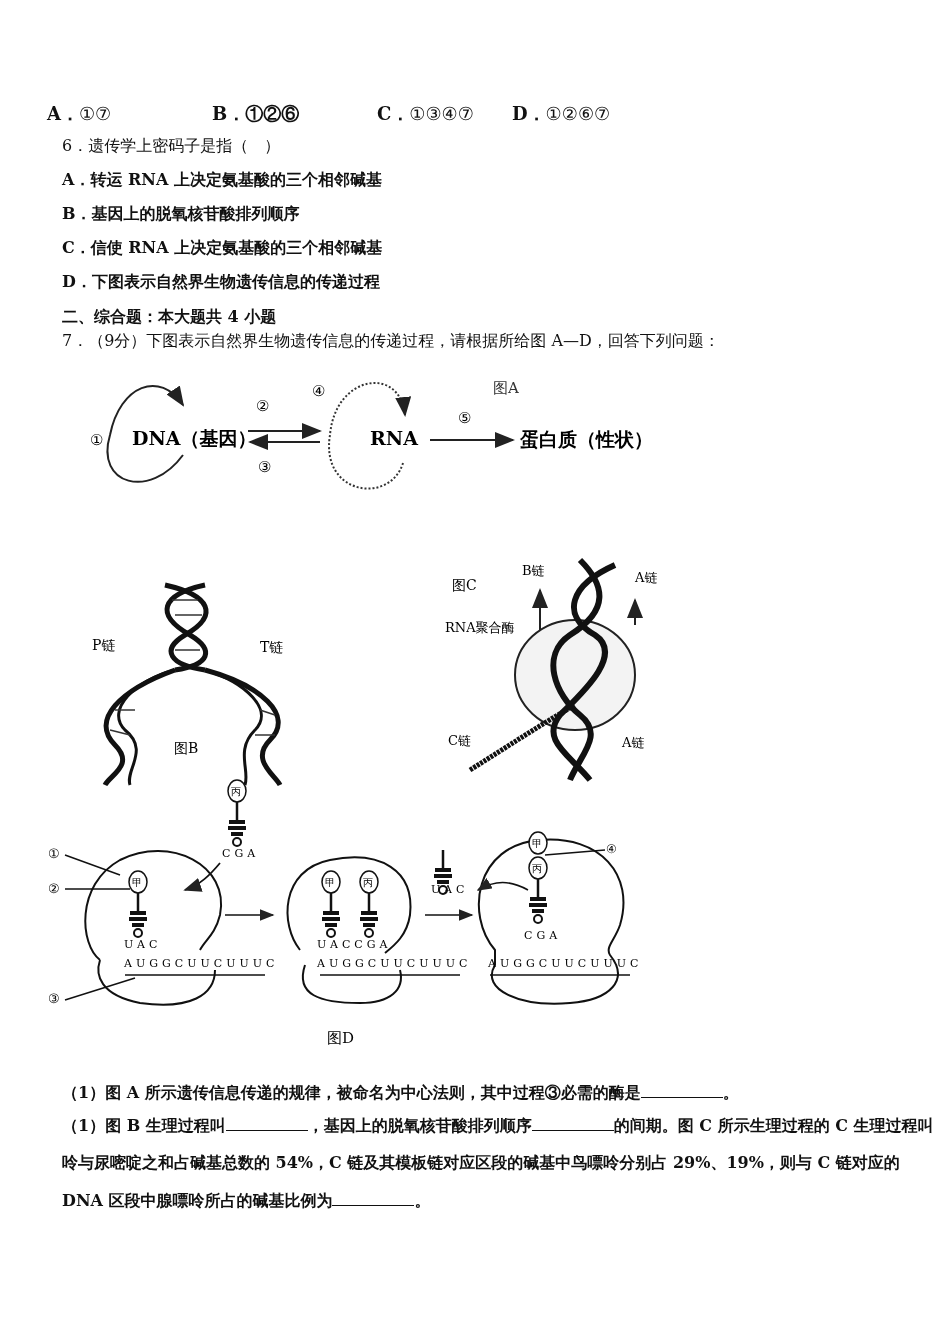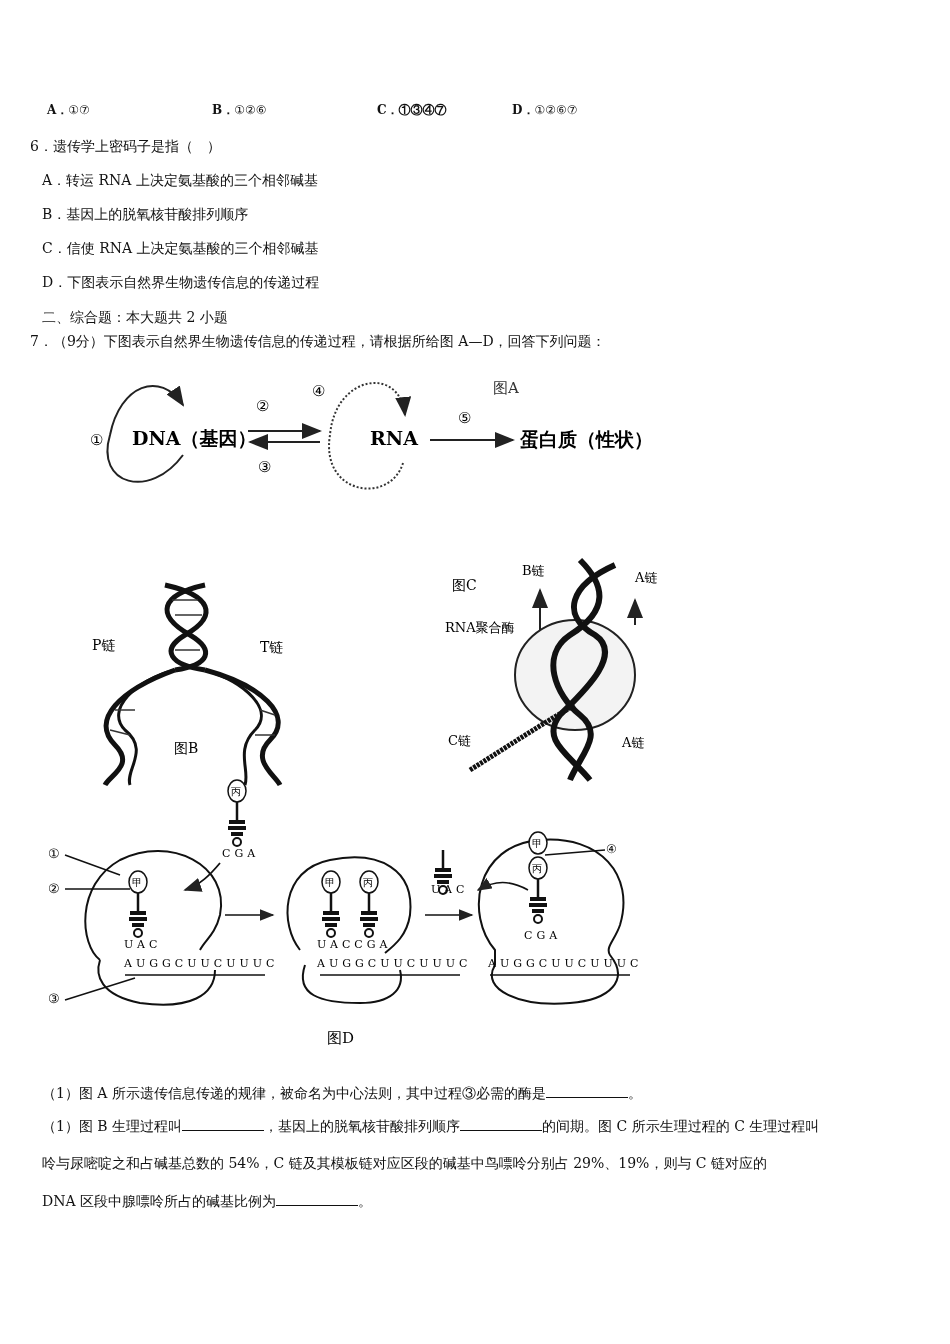--- a/index.html
+++ b/index.html
@@ -1,41 +1,41 @@
 <!DOCTYPE html>
 <html><head>
   <meta charset="utf-8">
   <style>
     html, body { margin: 0; padding: 0; background: #ffffff; }
     body { width: 950px; height: 1344px; position: relative; overflow: hidden;
            font-family: "DejaVu Serif", "Liberation Serif", serif; color: #111; }
-    .line { position: absolute; left: 30px; font-size: 14px; white-space: nowrap; line-height: 20px; }
-    .b { font-weight: normal; margin-left: 12px; }
-    .opt-row span { position: absolute; white-space: nowrap; font-size: 12px; font-weight: bold; }
+    .line { position: absolute; left: 62px; font-size: 16px; white-space: nowrap; line-height: 20px; }
+    .b { font-weight: bold; }
+    .opt-row span { position: absolute; white-space: nowrap; font-size: 18px; font-weight: bold; }
     .blank { display: inline-block; border-bottom: 1px solid #111; width: 82px; height: 14px; vertical-align: baseline; }
     svg text { font-family: "DejaVu Serif", "Liberation Serif", serif; }
     .fig { position: absolute; }
   </style>
 </head>
 <body>
 
 <div class="opt-row">
   <span style="left:47px;top:102px;"><span style="position:static">A．</span><span style="position:static;font-weight:normal">①⑦</span></span>
-  <span style="left:212px;top:102px;"><span style="position:static">B．</span><span style="position:static;font-weight:normal">①②⑥</span></span>
-  <span style="left:377px;top:102px;"><span style="position:static">C．</span><span style="position:static;font-weight:bold">①③④⑦</span></span>
+  <span style="left:212px;top:102px;"><span style="position:static">B．</span><span style="position:static;font-weight:bold">①②⑥</span></span>
+  <span style="left:377px;top:102px;"><span style="position:static">C．</span><span style="position:static;font-weight:normal">①③④⑦</span></span>
   <span style="left:512px;top:102px;"><span style="position:static">D．</span><span style="position:static;font-weight:normal">①②⑥⑦</span></span>
 </div>
 
 <div class="line" style="top:136px;">6．遗传学上密码子是指（　）</div>
 <div class="line b" style="top:170px;">A．转运 RNA 上决定氨基酸的三个相邻碱基</div>
 <div class="line b" style="top:204px;">B．基因上的脱氧核苷酸排列顺序</div>
 <div class="line b" style="top:238px;">C．信使 RNA 上决定氨基酸的三个相邻碱基</div>
 <div class="line b" style="top:272px;">D．下图表示自然界生物遗传信息的传递过程</div>
 
-<div class="line b" style="top:307px;">二、综合题：本大题共 2 小题</div>
+<div class="line b" style="top:307px;">二、综合题：本大题共 4 小题</div>
 <div class="line" style="top:331px;">7．（9分）下图表示自然界生物遗传信息的传递过程，请根据所给图 A—D，回答下列问题：</div>
 
 <svg class="fig" style="left:80px;top:365px;" width="600" height="140">
   <defs>
     <marker id="ah" markerWidth="10" markerHeight="8" refX="9" refY="4" orient="auto">
       <path d="M0,0 L10,4 L0,8 Z" fill="#222"></path>
     </marker>
   </defs>
 
   <path d="M103,90 C 70,135 15,120 30,70 C 40,20 80,5 103,40" fill="none" stroke="#222" stroke-width="2" marker-end="url(#ah)"></path>

